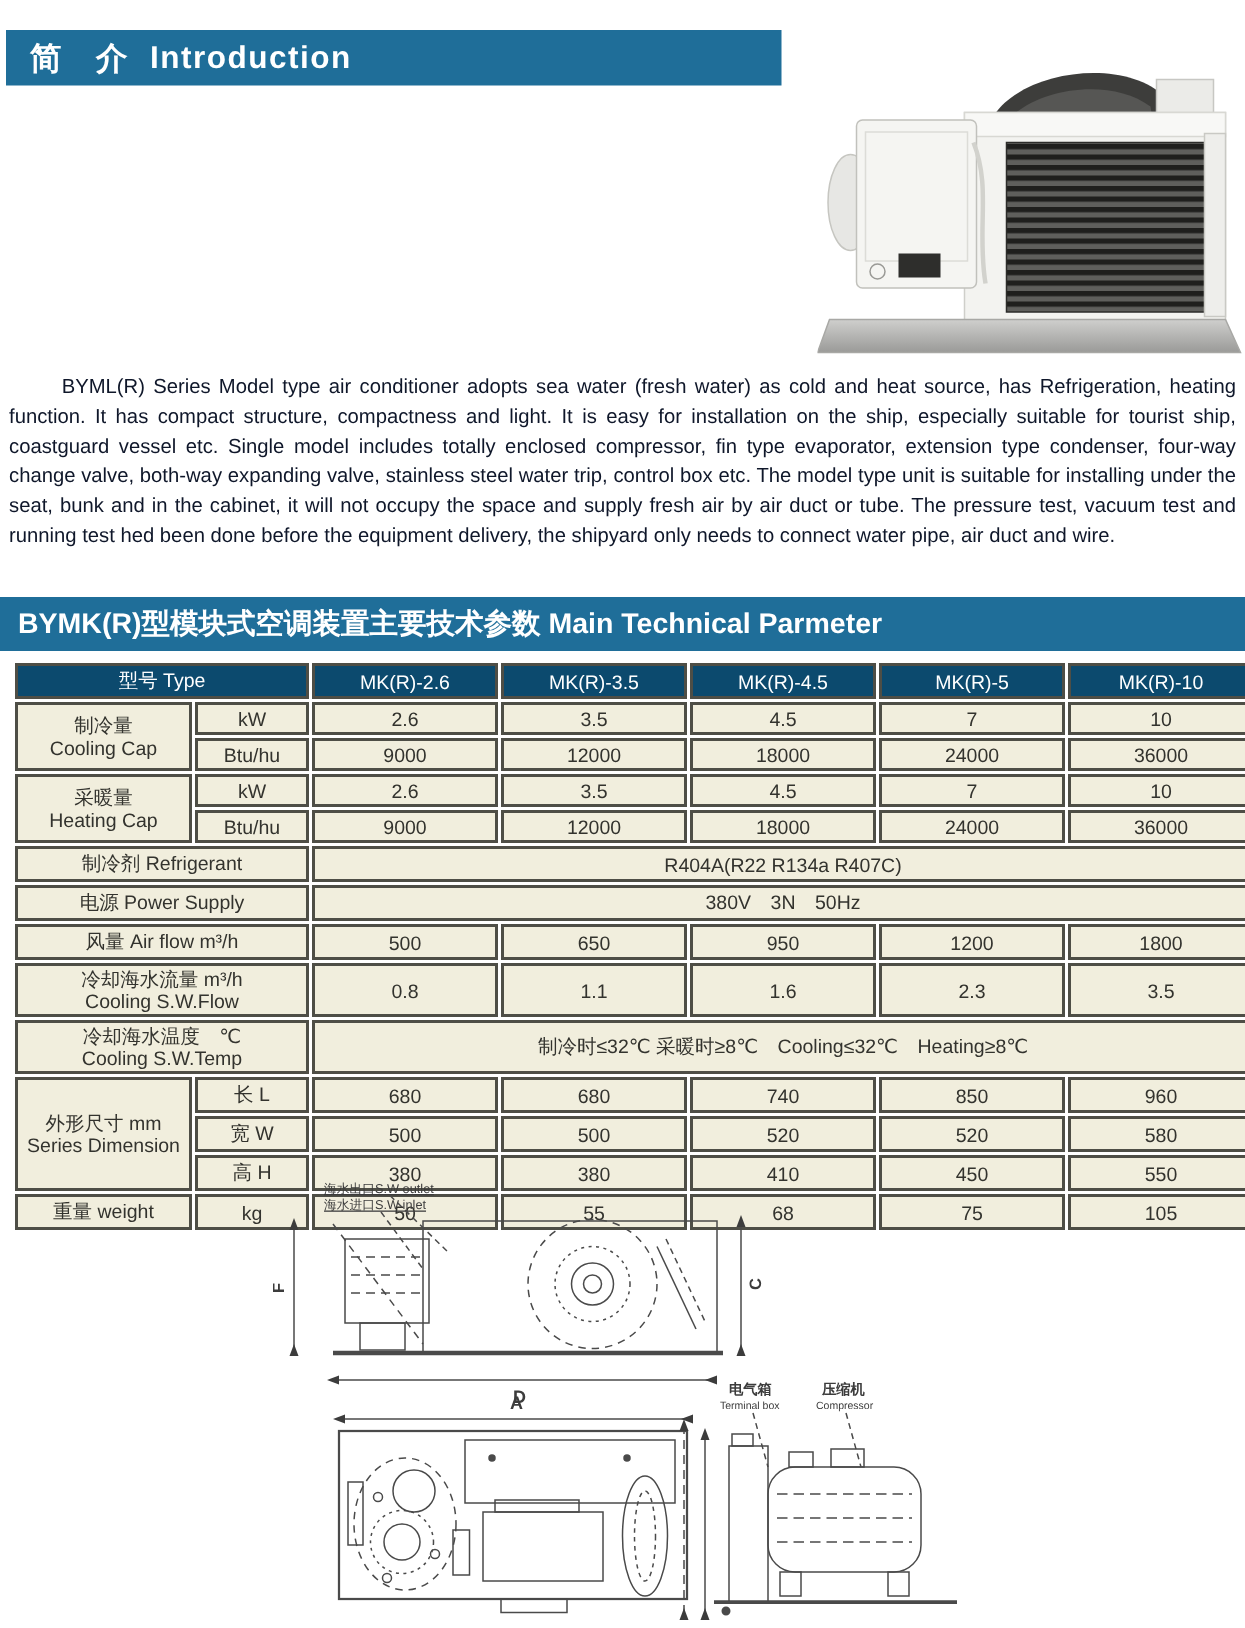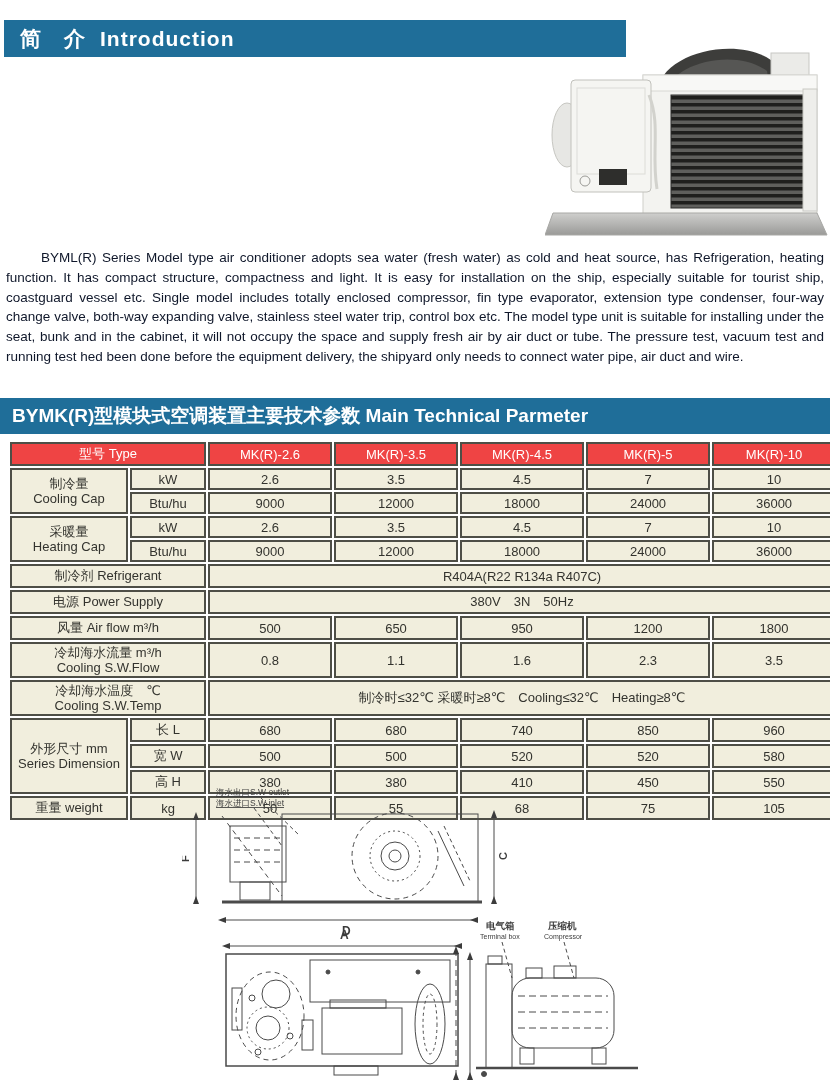--- a/index.html
+++ b/index.html
@@ -5,42 +5,42 @@
   html,body{margin:0;padding:0;background:#ffffff;}
   .canvas{
     position:relative;width:830px;height:1085px;background:#ffffff;
     font-family:"Liberation Sans","DejaVu Sans",sans-serif;color:#3b3b3b;overflow:hidden;
   }
   
   .bar{
     position:absolute;background:#1f6e99;color:#ffffff;font-weight:bold;
     display:flex;align-items:center;box-sizing:border-box;
   }
-  .bar.intro{left:4px;top:20px;width:622px;height:37px;font-size:21px;padding-left:16px;letter-spacing:1px;}
+  .bar.intro{left:4px;top:20px;width:517px;height:37px;font-size:21px;padding-left:16px;letter-spacing:1px;}
   .bar.specs{left:0;top:398px;width:830px;height:36px;font-size:19px;padding-left:12px;}
   .bar .zh{margin-right:14px;}
   
   .para-zh{
     position:absolute;left:6px;top:58px;width:536px;margin:0;
     font-size:15.5px;line-height:23.5px;text-align:justify;text-indent:3em;color:#3a3a3a;
   }
   .para-en{
     position:absolute;left:6px;top:248px;width:818px;margin:0;
     font-size:13.5px;line-height:19.8px;text-align:justify;text-indent:2.6em;color:#0f172a;
   }
   
   table.spec{
     position:absolute;left:8px;top:440px;width:814px;
     border-collapse:separate;border-spacing:2px;background:#ffffff;table-layout:fixed;
   }
   table.spec th,table.spec td{
     border:2px solid #4e4e46;background:#f1eedd;text-align:center;vertical-align:middle;
     font-size:13px;color:#33332e;padding:1px 2px;box-sizing:border-box;
   }
-  table.spec th{background:#ef4444;color:#ffffff;font-weight:normal;font-size:13px;}
+  table.spec th{background:#0c4a6e;color:#ffffff;font-weight:normal;font-size:13px;}
   table.spec .lbl span{display:block;line-height:15px;}
   tr.r1{height:22px;} tr.r2{height:34px;}
   
   .fig{position:absolute;text-decoration:underline;}
   svg text{font-family:"Liberation Sans","DejaVu Sans",sans-serif;fill:#3c3c3c;}
 </style>
 </head>
 <body>
 
 <div class="canvas">

